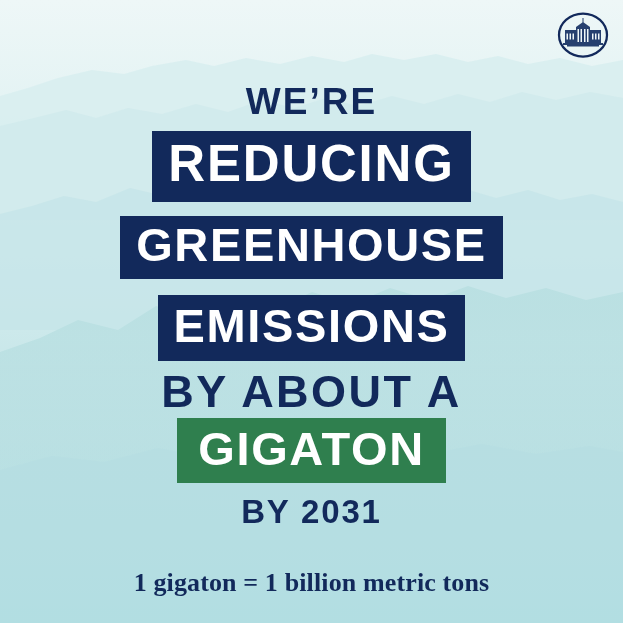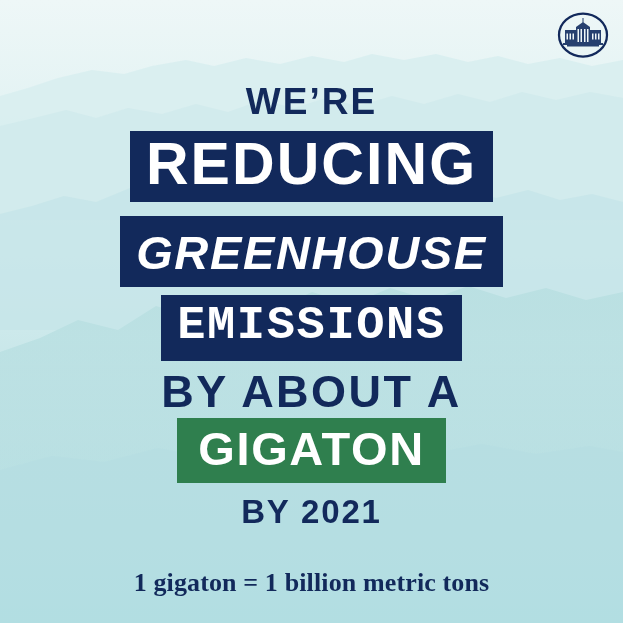--- a/index.html
+++ b/index.html
@@ -79,38 +79,37 @@
 
   
   .l-were {
     top: 80px;
     font-size: 37px;
     line-height: 44px;
   }
 
   .l-reducing {
     top: 131px;
-    font-size: 59px;
+    font-size: 51px;
     line-height: 64px;
     text-decoration: underline;
   }
   .l-reducing .boxed-text { padding: 1px 16px 6px 16px; }
 
   .l-greenhouse {
     top: 216px;
     font-size: 47px;
     line-height: 57px;
   }
-  .l-greenhouse .boxed-text { padding: 8px 16px 6px 16px; font-style: italic; }
+  .l-greenhouse .boxed-text { padding: 0 16px 6px 16px; }
 
   .l-emissions {
     top: 295px;
     font-size: 47px;
     line-height: 58px;
-    font-family: Liberation Mono, monospace;
   }
   .l-emissions .boxed-text { padding: 2px 16px 6px 16px; }
 
   .l-byabout {
     top: 372px;
     font-size: 45px;
     line-height: 40px;
   }
 
   .l-gigaton {
@@ -233,19 +232,19 @@
 
     <div class="line l-byabout">
       <span class="plain">BY ABOUT A</span>
     </div>
 
     <div class="line l-gigaton">
       <span class="boxed-text box-green">GIGATON</span>
     </div>
 
     <div class="line l-by2030">
-      <span class="plain">BY 2021</span>
+      <span class="plain">BY 2031</span>
     </div>
 
     <div class="line l-footnote">1 gigaton = 1 billion metric tons</div>
 
   </div>
 </div>
 
 </body></html>

